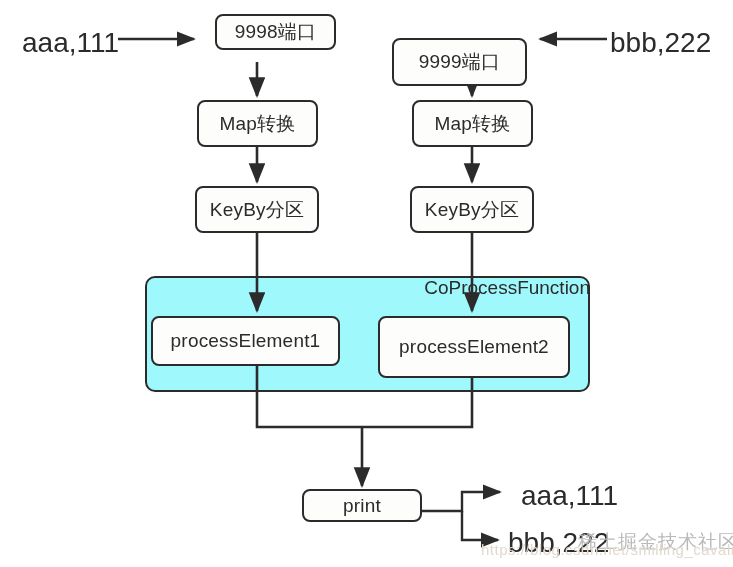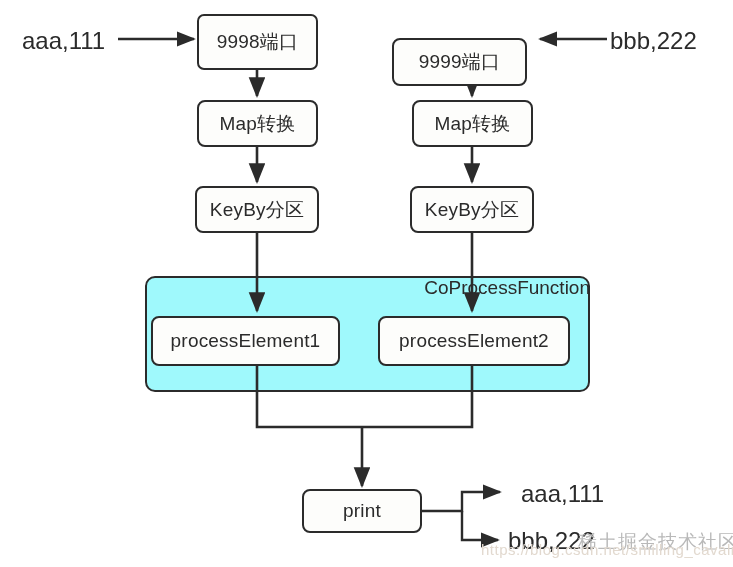--- a/index.html
+++ b/index.html
@@ -32,21 +32,21 @@
     border-radius: 8px;
     color: #2b2b2b;
     font-size: 19px;
     letter-spacing: 0.2px;
     white-space: nowrap;
     z-index: 3;
   }
   .plain-label {
     position: absolute;
     color: #2b2b2b;
-    font-size: 24px;
+    font-size: 28px;
     white-space: nowrap;
     z-index: 3;
   }
   .group-box {
     position: absolute;
     box-sizing: border-box;
     background: #9ff9fc;
     border: 2.5px solid #2b2b2b;
     border-radius: 10px;
     z-index: 1;
@@ -105,35 +105,35 @@
     <path d="M257,366 L257,427 L472,427 L472,366" fill="none" stroke="#2b2b2b" stroke-width="2.6"></path>
     <line x1="362" y1="427" x2="362" y2="486" stroke="#2b2b2b" stroke-width="2.6" marker-end="url(#arrow)"></line>
 
     <path d="M422,511 L462,511 L462,492 L500,492" fill="none" stroke="#2b2b2b" stroke-width="2.4" marker-end="url(#arrow)"></path>
     <path d="M462,511 L462,540 L498,540" fill="none" stroke="#2b2b2b" stroke-width="2.4" marker-end="url(#arrow)"></path>
   </svg>
 
   <div class="plain-label" style="left:22px; top:27px;">aaa,111</div>
   <div class="plain-label" style="left:610px; top:27px;">bbb,222</div>
 
-  <div class="node" style="left:197px; top:14px; width:121px; height:56px;border-radius:7px;">9998端口</div>
+  <div class="node" style="left:215px; top:14px; width:121px; height:36px;">9998端口</div>
   <div class="node" style="left:197px; top:100px; width:121px; height:47px;">Map转换</div>
   <div class="node" style="left:195px; top:186px; width:124px; height:47px;">KeyBy分区</div>
 
   <div class="node" style="left:392px; top:14px; width:135px; height:48px;margin-top:24px;">9999端口</div>
   <div class="node" style="left:412px; top:100px; width:121px; height:47px;">Map转换</div>
   <div class="node" style="left:410px; top:186px; width:124px; height:47px;">KeyBy分区</div>
 
   <div class="group-box" style="left:145px; top:276px; width:445px; height:116px;"></div>
   <div class="group-title" style="left:145px; top:277px; width:445px;">CoProcessFunction</div>
 
   <div class="node" style="left:151px; top:316px; width:189px; height:50px;">processElement1</div>
-  <div class="node" style="left:378px; top:316px; width:192px; height:50px;">processElement2</div>
+  <div class="node" style="left:378px; top:316px; width:192px; height:62px;">processElement2</div>
 
-  <div class="node" style="left:302px; top:489px; width:120px; height:44px;">print</div>
+  <div class="node" style="left:302px; top:489px; width:120px; height:33px;">print</div>
 
   <div class="plain-label" style="left:521px; top:480px;">aaa,111</div>
   <div class="plain-label" style="left:508px; top:527px;">bbb,222</div>
 
   <div class="watermark wm-cn" style="left:578px; top:529px;">稀土掘金技术社区</div>
   <div class="watermark wm-url" style="left:481px; top:541px;">https://blog.csdn.net/smilling_cavalry</div>
 
 </div>
 
 </body></html>

